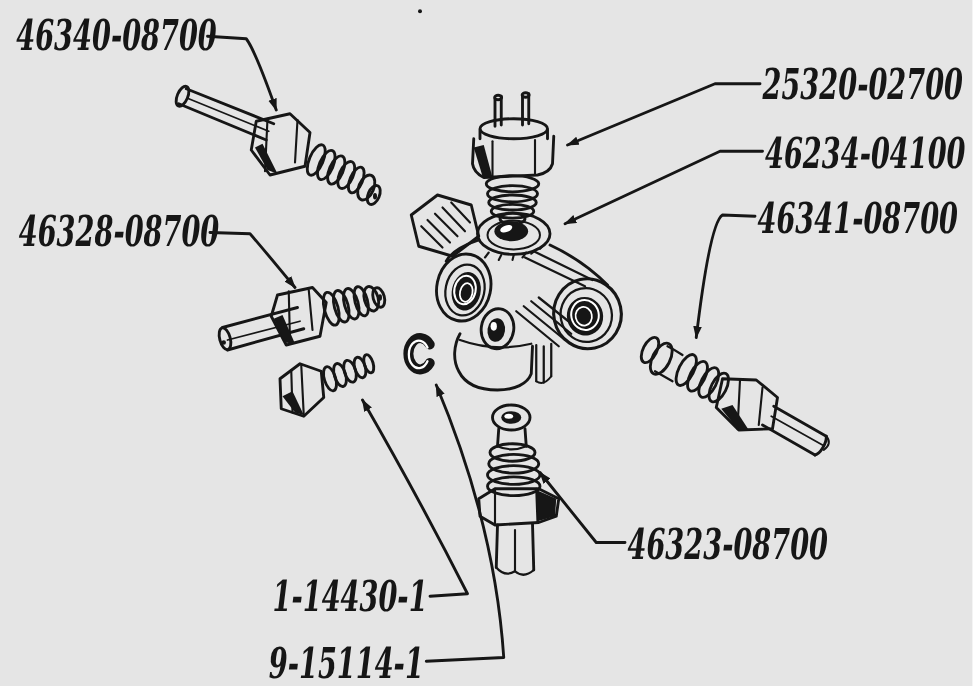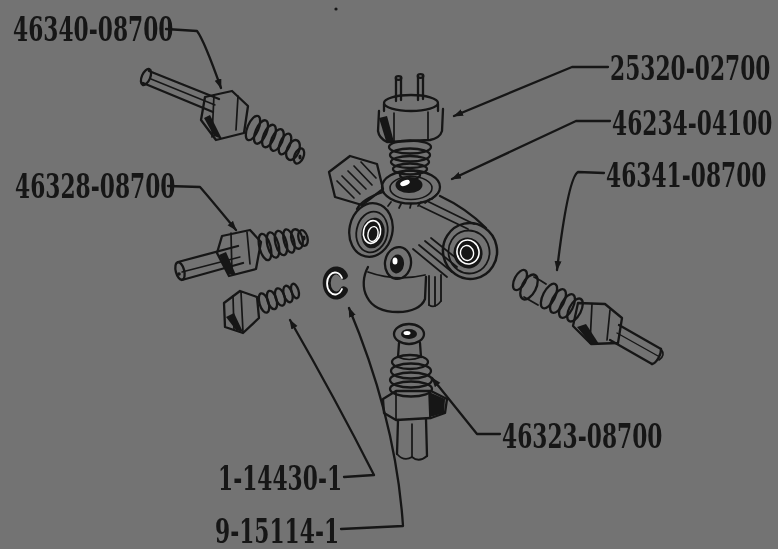--- a/index.html
+++ b/index.html
@@ -1,21 +1,22 @@
 <!DOCTYPE html>
 <html><head>
 <meta charset="utf-8">
 <style>
   html,body{margin:0;padding:0;background:#ffffff;}
   .stage{
     position:relative;
     width:778px;height:549px;
-    background:#737373;
+    background:#e5e5e5;
     overflow:hidden;
     font-family:"DejaVu Serif","Liberation Serif",serif;
+    font-style:italic;
   }
   .stage svg{position:absolute;left:0;top:0;}
   .part-label{
     position:absolute;
     font-weight:bold;
     font-size:34px;
     line-height:1;
     color:#161616;
     white-space:nowrap;
     letter-spacing:0px;

